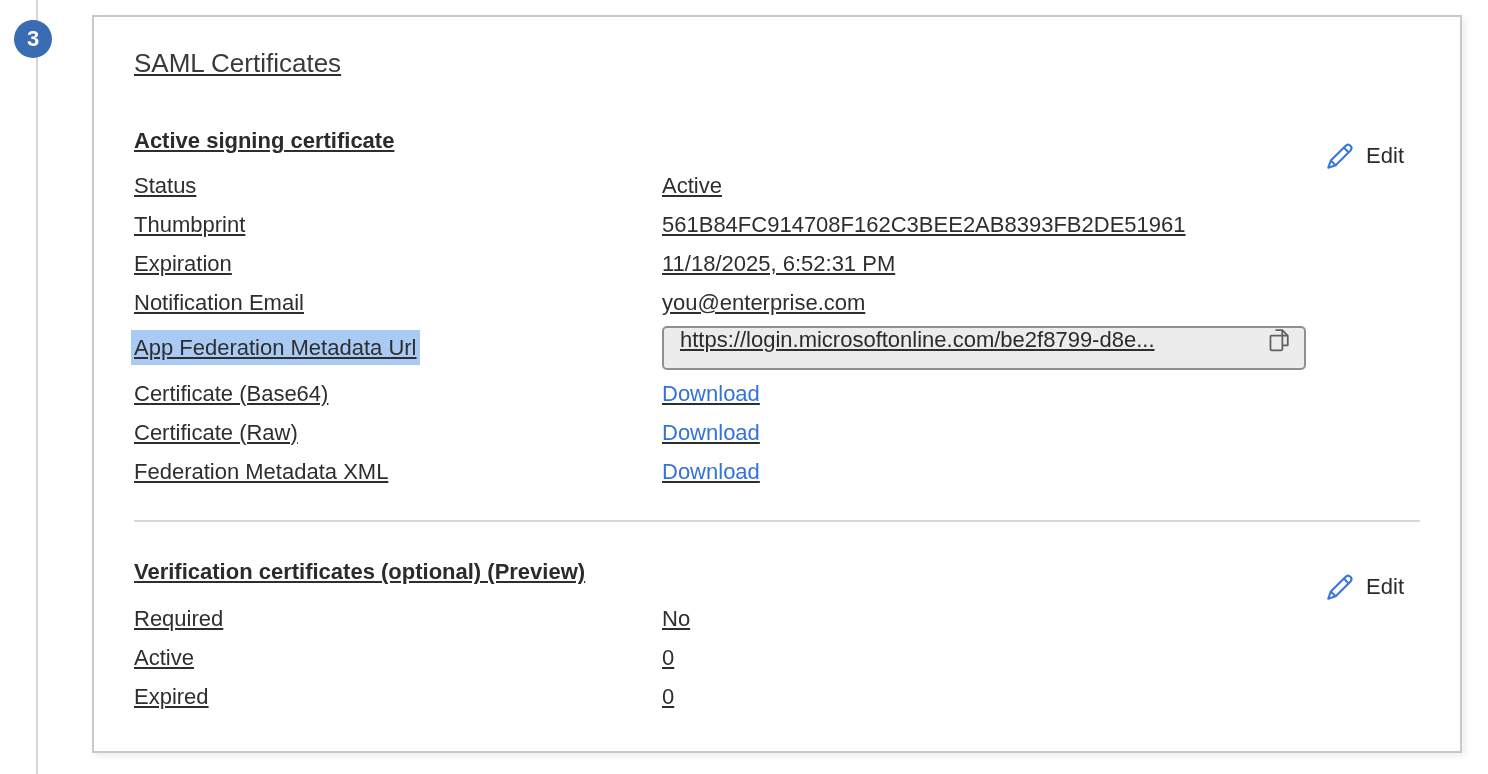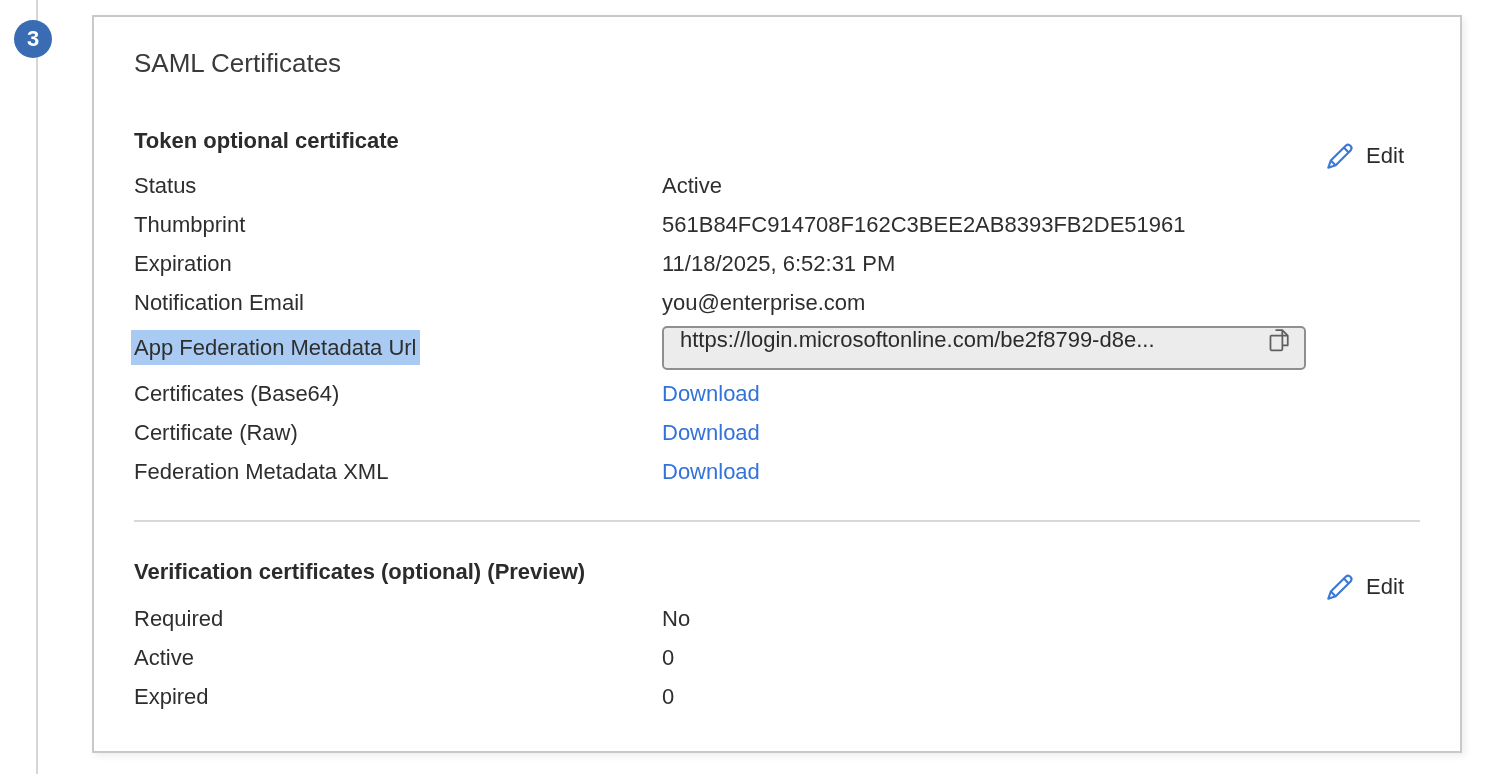--- a/index.html
+++ b/index.html
@@ -29,20 +29,21 @@
 
   
   .card {
     position: absolute; left: 92px; top: 15px;
     width: 1370px; height: 738px;
     box-sizing: border-box;
     background: #ffffff;
     border: 2px solid #c9c9c9;
     box-shadow: 3px 3px 7px rgba(0,0,0,0.07);
     padding: 32px 40px;
+    text-decoration: underline;
   }
 
   .card-title {
     font-size: 26px; font-weight: 400; color: #3a3a3a;
     line-height: 28px; margin: 0;
   }
 
   .section-header { position: relative; }
   .section-heading {
     font-size: 22px; font-weight: 700; color: #2b2b2b;
@@ -108,21 +109,21 @@
 <div class="rail"></div>
 <div class="badge">
   <span>3</span>
 </div>
 
 <div class="card">
 
   <h1 class="card-title">SAML Certificates</h1>
 
   <div class="section-header">
-    <h2 class="section-heading heading-1">Token optional certificate</h2>
+    <h2 class="section-heading heading-1">Active signing certificate</h2>
     <div class="edit-btn">
       <svg class="pencil" viewBox="0 0 24 24">
         <path d="M3.2 20.8l1.9-5.4L16.3 4.3a2.55 2.55 0 0 1 3.6 3.6L8.8 19 3.2 20.8z" fill="none" stroke="#3b77d6" stroke-width="1.6" stroke-linejoin="round"></path>
         <path d="M14.9 5.7l3.6 3.6" fill="none" stroke="#3b77d6" stroke-width="1.6"></path>
         <path d="M5.1 15.4l3.6 3.6" fill="none" stroke="#3b77d6" stroke-width="1.6"></path>
       </svg>
       <span class="edit-label">Edit</span>
     </div>
   </div>
 
@@ -154,21 +155,21 @@
           <svg width="28" height="30" viewBox="0 0 24 24">
             <path d="M9 3.5h5.8l4.7 4.7v8.3h-4.6" fill="none" stroke="#5f5f5f" stroke-width="1.5" stroke-linejoin="round"></path>
             <path d="M14.8 3.5v4.7h4.7" fill="none" stroke="#5f5f5f" stroke-width="1.5" stroke-linejoin="round"></path>
             <rect x="4.7" y="8.2" width="10.2" height="12.6" rx="0.8" fill="#ececec" stroke="#5f5f5f" stroke-width="1.5"></rect>
           </svg>
         </span>
       </div>
     </div>
 
     <div class="row">
-      <span class="row-label">Certificates (Base64)</span>
+      <span class="row-label">Certificate (Base64)</span>
       <a class="row-value download-link">Download</a>
     </div>
     <div class="row">
       <span class="row-label">Certificate (Raw)</span>
       <a class="row-value download-link">Download</a>
     </div>
     <div class="row">
       <span class="row-label">Federation Metadata XML</span>
       <a class="row-value download-link">Download</a>
     </div>

